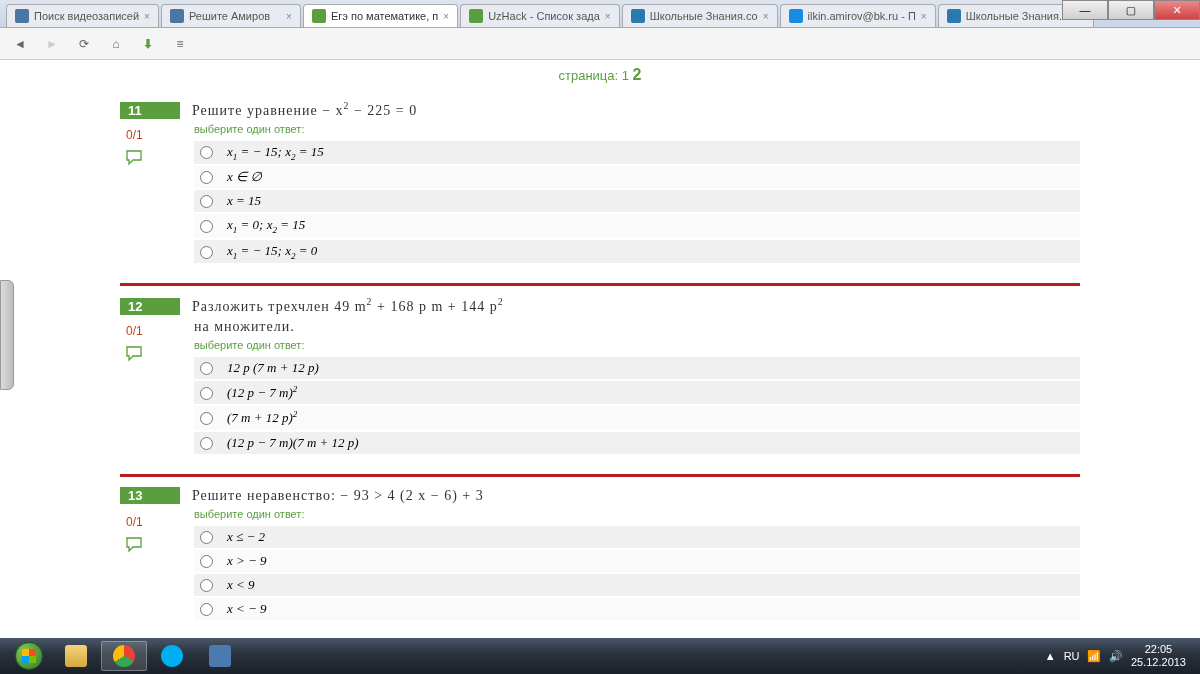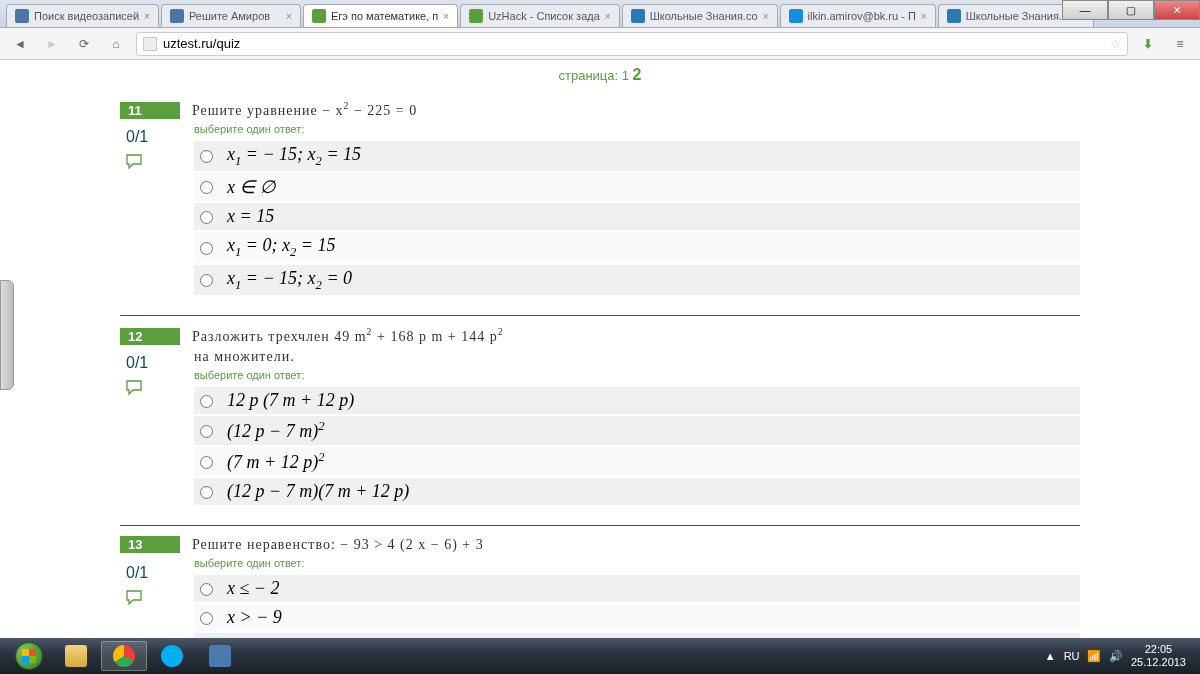--- a/index.html
+++ b/index.html
@@ -30,37 +30,37 @@
     .page-icon { width: 14px; height: 14px; margin-right: 6px; background: #eee; border: 1px solid #ccc; }
     .star-icon { color: #ccc; margin-left: 4px; }
     .dl-icon { color: #5a9e3e; font-weight: bold; }
     
     
     .content { height: 578px; overflow: auto; background: #fff; padding: 0 120px; }
     .page-nav { text-align: center; color: #5a9e3e; font-size: 13px; padding: 6px 0; }
     .page-nav .current { font-weight: normal; }
     .page-nav .other { font-size: 16px; font-weight: bold; cursor: pointer; }
     
-    .question { border-top: 1px solid #b91c1c; padding: 10px 0 18px; position: relative; }
+    .question { border-top: 3px solid #b91c1c; padding: 10px 0 18px; position: relative; }
     .question:first-of-type { border-top: none; }
     .q-header { display: flex; align-items: baseline; gap: 12px; margin-bottom: 4px; }
     .q-num { background: #5a9e3e; color: #fff; padding: 1px 20px 1px 8px; font-size: 13px; font-weight: bold; min-width: 60px; }
     .q-text { font-family: Georgia, serif; font-size: 14px; color: #333; letter-spacing: 1px; }
     .sup { font-size: 0.7em; vertical-align: super; }
     .sub { font-size: 0.7em; vertical-align: sub; }
     
-    .q-side { position: absolute; left: 6px; top: 38px; color: #0c4a6e; font-size: 16px; }
+    .q-side { position: absolute; left: 6px; top: 38px; color: #c2410c; font-size: 12px; }
     .q-comment { color: #5a9e3e; margin-top: 8px; cursor: pointer; }
     
     .q-body { margin-left: 74px; }
     .instruction { color: #5a9e3e; font-size: 11px; margin: 2px 0 6px; }
     .answer-row { display: flex; align-items: center; gap: 14px; padding: 3px 6px; margin-bottom: 2px; background: #f0f0f0; }
     .answer-row.alt { background: #fafafa; }
     .answer-row input[type=radio] { margin-top: 1px; }
-    .answer-text { font-family: 'Times New Roman', serif; font-style: italic; font-size: 18px; }
+    .answer-text { font-family: 'Times New Roman', serif; font-style: italic; font-size: 13px; }
     
     
     .taskbar { position: fixed; bottom: 0; left: 0; right: 0; height: 36px; background: linear-gradient(#4a5768, #2b3440 40%, #1a2028); display: flex; align-items: center; padding: 0 6px; }
     .start-btn { width: 46px; height: 32px; display: flex; align-items: center; justify-content: center; }
     .start-orb { width: 28px; height: 28px; border-radius: 50%; background: radial-gradient(circle at 30% 30%, #8bc34a, #2e7d32); border: 1px solid #1b5e20; display: flex; align-items: center; justify-content: center; }
     .start-orb::after { content: ''; width: 14px; height: 14px; background: conic-gradient(#f25022 0 25%, #7fba00 25% 50%, #00a4ef 50% 75%, #ffb900 75% 100%); }
     .tb-item { width: 46px; height: 30px; margin: 0 1px; display: flex; align-items: center; justify-content: center; border-radius: 2px; }
     .tb-item.active { background: rgba(255,255,255,0.15); border: 1px solid rgba(255,255,255,0.3); }
     .tb-icon { width: 22px; height: 22px; border-radius: 3px; }
     .tb-spacer { flex: 1; }
@@ -114,25 +114,20 @@
       <span class="tab-title">Школьные Знания.со</span>
       <span class="tab-close">×</span>
     </div>
   </div>
 
 <div class="nav-bar">
   <div class="nav-btn">◄</div>
   <div class="nav-btn" style="color:#ccc">►</div>
   <div class="nav-btn">⟳</div>
   <div class="nav-btn">⌂</div>
-  <div class="omnibox">
-    <div class="page-icon"></div>
-    <input type="text" value="uztest.ru/quiz" style="">
-    <span class="star-icon">☆</span>
-  </div>
   <div class="nav-btn dl-icon">⬇</div>
   <div class="nav-btn">≡</div>
 </div>
 
 <div class="scrollbar-hint"></div>
 
 <div class="content">
   <div class="page-nav">
     <span>страница:</span>
     <span class="current">1</span>

